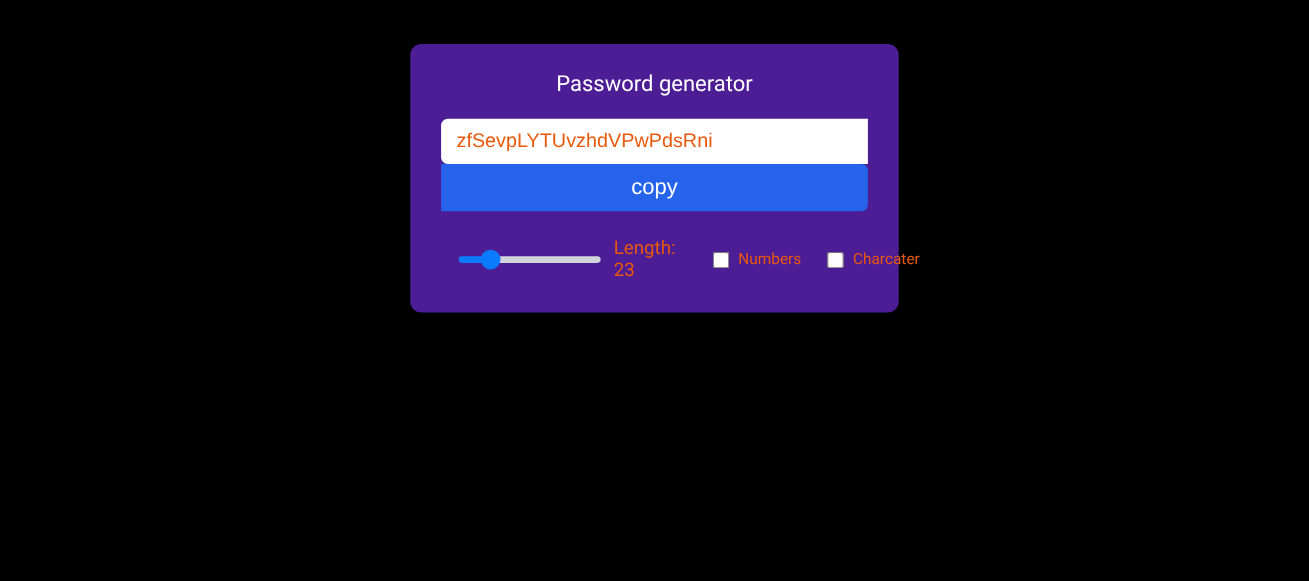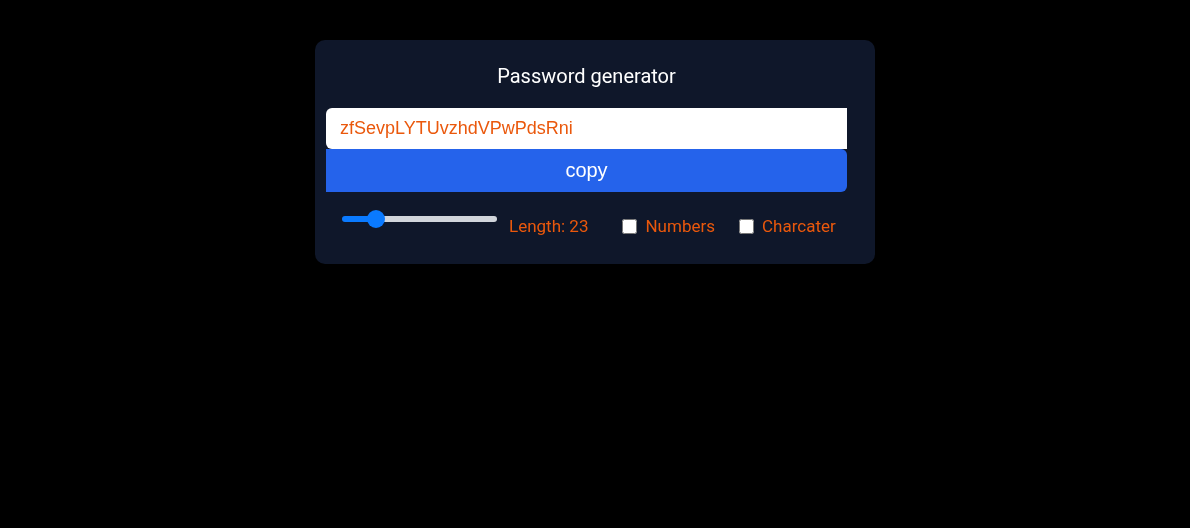--- a/index.html
+++ b/index.html
@@ -11,24 +11,24 @@
       width: 1190px;
       height: 528px;
       background: #000000;
       font-family: -apple-system, BlinkMacSystemFont, "Segoe UI", Roboto, Helvetica, Arial, sans-serif;
       display: flex;
       justify-content: center;
       align-items: flex-start;
       padding-top: 40px;
     }
     .card {
-      background: #0f172a;
+      background: #4c1d95;
       border-radius: 10px;
-      padding: 24px 28px 28px 11px;
-      width: 560px;
+      padding: 24px 28px 28px 28px;
+      width: 444px;
     }
     .title {
       color: #ffffff;
       text-align: center;
       font-size: 20px;
       font-weight: 400;
       margin-bottom: 20px;
     }
     .password-row {
       display: flex;
@@ -50,20 +50,21 @@
       background: #2563eb;
       color: #ffffff;
       border: none;
       border-radius: 0 6px 6px 0;
       padding: 10px 18px;
       font-size: 20px;
       cursor: pointer;
     }
     .controls {
       display: flex;
+      align-items: center;
       gap: 12px;
       padding-left: 16px;
     }
     .slider {
       -webkit-appearance: none;
       appearance: none;
       width: 155px;
       height: 6px;
       border-radius: 3px;
       background: linear-gradient(to right, #0a7aff 0%, #0a7aff var(--pct, 41%), #d1d5db var(--pct, 41%), #d1d5db 100%);
@@ -99,21 +100,21 @@
       margin-left: 12px;
     }
     .checkbox-group input[type="checkbox"] {
       width: 15px;
       height: 15px;
       cursor: pointer;
       accent-color: #ffffff;
     }
     .checkbox-label {
       color: #ea580c;
-      font-size: 17px;
+      font-size: 14px;
     }
   </style>
 </head>
 <body>
 
 <div class="card">
   <h1 class="title">Password generator</h1>
 
   <div class="password-row">
     <input type="text" class="password-input" readonly="" value="zfSevpLYTUvzhdVPwPdsRni" placeholder="Password" style="">

